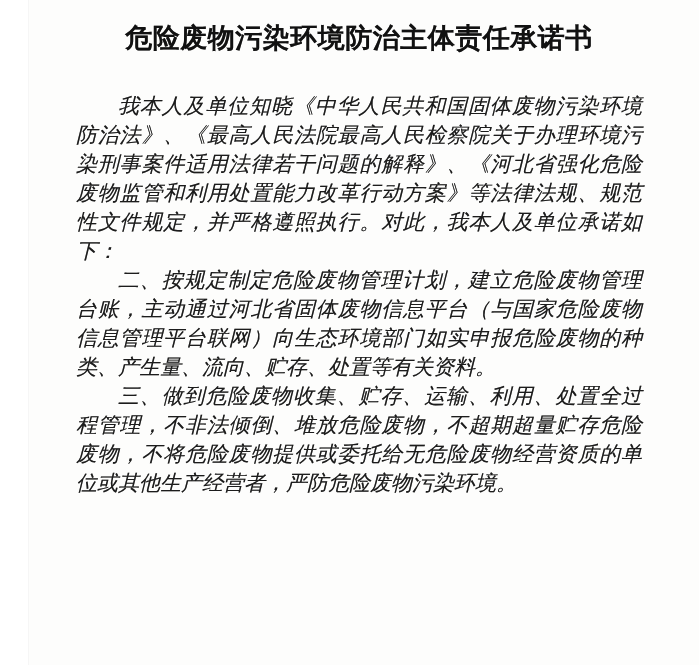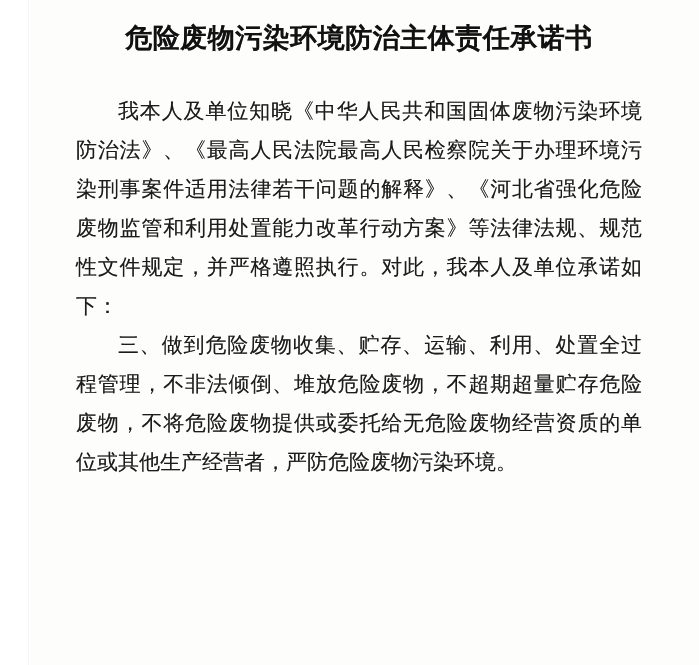--- a/index.html
+++ b/index.html
@@ -40,32 +40,34 @@
     letter-spacing: 0.5px;
     color: #111111;
     text-shadow: 0 0 0.6px rgba(0,0,0,0.55);
   }
   .doc-body {
     margin-top: 36px;
   }
   .doc-body p {
     margin: 0;
     font-size: 21px;
-    line-height: 39px;
+    line-height: 29px;
     text-indent: 2em;
     text-align: justify;
     color: #1c1c1c;
     text-shadow: 0 0 0.5px rgba(0,0,0,0.45);
+    font-style: italic;
   }
 </style>
 </head>
 <body>
 
 <div class="edge-strip"></div>
 
 <div class="page">
   <h1 class="doc-title">危险废物污染环境防治主体责任承诺书</h1>
 
   <div class="doc-body">
     <p>我本人及单位知晓《中华人民共和国固体废物污染环境防治法》、《最高人民法院最高人民检察院关于办理环境污染刑事案件适用法律若干问题的解释》、《河北省强化危险废物监管和利用处置能力改革行动方案》等法律法规、规范性文件规定，并严格遵照执行。对此，我本人及单位承诺如下：</p>
+    <p>二、按规定制定危险废物管理计划，建立危险废物管理台账，主动通过河北省固体废物信息平台（与国家危险废物信息管理平台联网）向生态环境部门如实申报危险废物的种类、产生量、流向、贮存、处置等有关资料。</p>
     <p>三、做到危险废物收集、贮存、运输、利用、处置全过程管理，不非法倾倒、堆放危险废物，不超期超量贮存危险废物，不将危险废物提供或委托给无危险废物经营资质的单位或其他生产经营者，严防危险废物污染环境。</p>
   </div>
 </div>
 
 </body></html>

